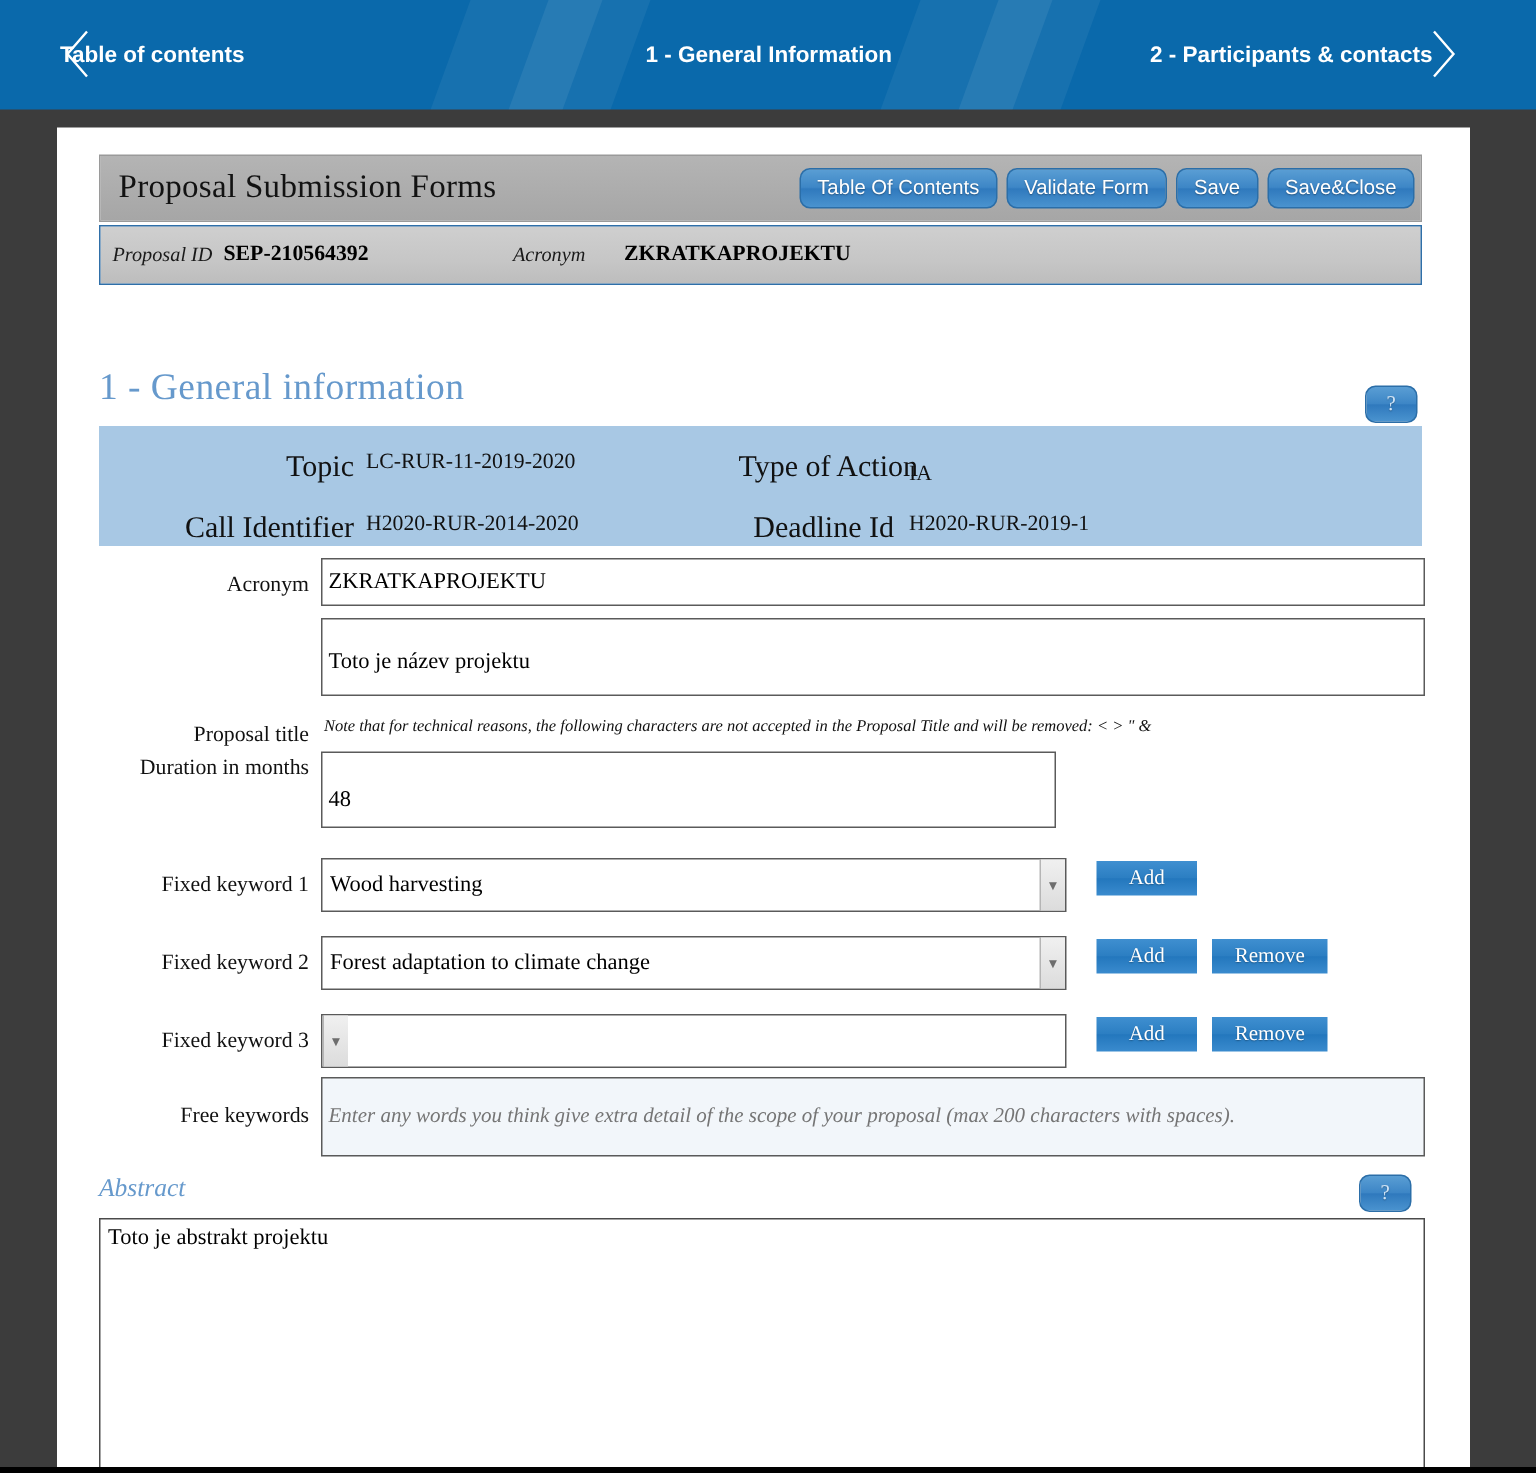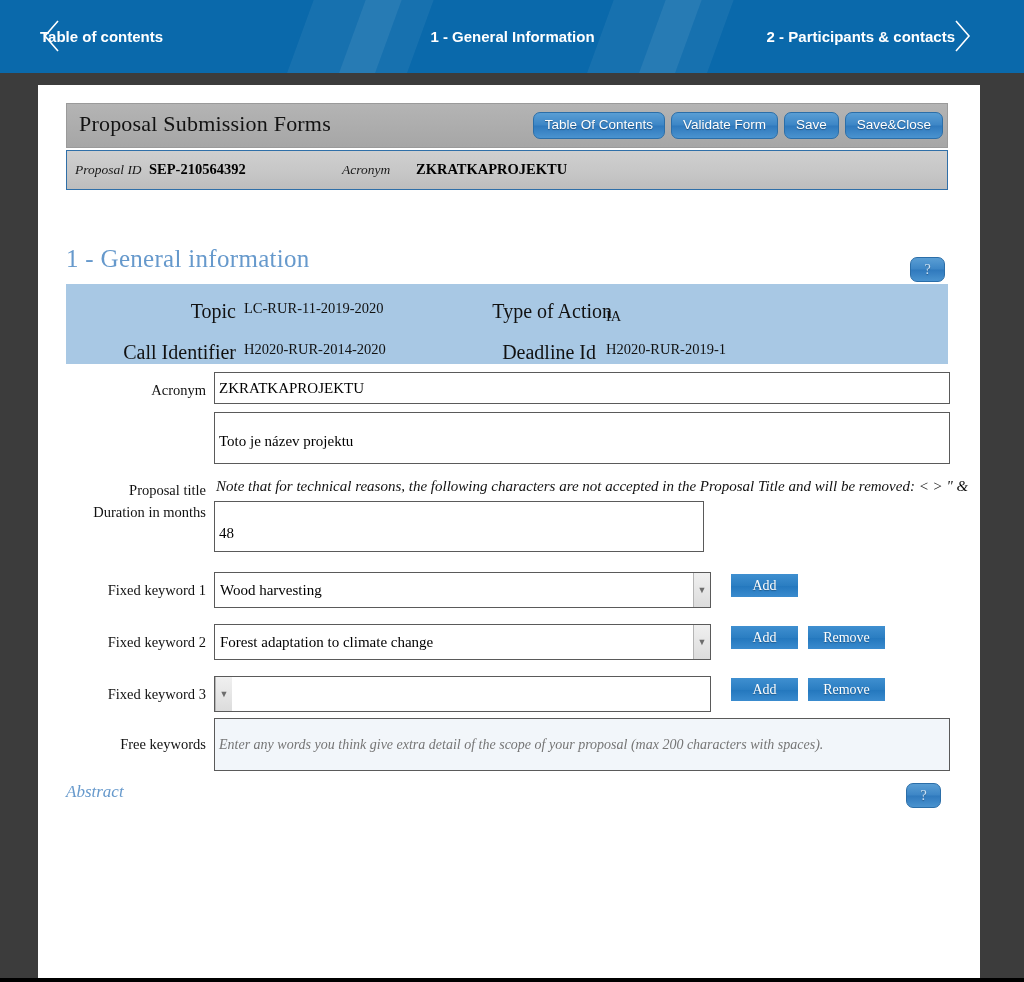--- a/index.html
+++ b/index.html
@@ -193,21 +193,21 @@
     color: #000;
     padding: 2px 4px;
     outline: none;
   }
   .finput.shaded {
     background: #f2f6fa;
   }
   .fnote {
     position: absolute;
     font-style: italic;
-    font-size: 15px;
+    font-size: 11px;
     color: #111;
   }
 
   
   .combo {
     position: absolute;
     border: 1px solid #5a5a5a;
     background: #ffffff;
     display: flex;
     align-items: center;
@@ -369,15 +369,16 @@
     <span class="carrow">▼</span>
   </div>
   <button class="addbtn" style="left:693px; top:593px; width:67px;">Add</button>
   <button class="rembtn" style="left:770px; top:593px; width:77px;">Remove</button>
 
   <span class="flabel" style="left:28px; top:650px; width:140px;">Free keywords</span>
   <textarea class="finput shaded" style="left: 176px; top: 633px; width: 736px; height: 53px; padding-top: 18px; resize: none; overflow: hidden; font-style: italic; color: rgb(123, 123, 123); font-size: 14px;" placeholder="Enter any words you think give extra detail of the scope of your proposal (max 200 characters with spaces)."></textarea>
 
   <div class="abstract-label">Abstract</div>
   <div class="helpbtn help-2">?</div>
+  <textarea class="abstract-box" style="">Toto je abstrakt projektu</textarea>
 </div>
 
 <div class="bottomstrip"></div>
 
 </body></html>

